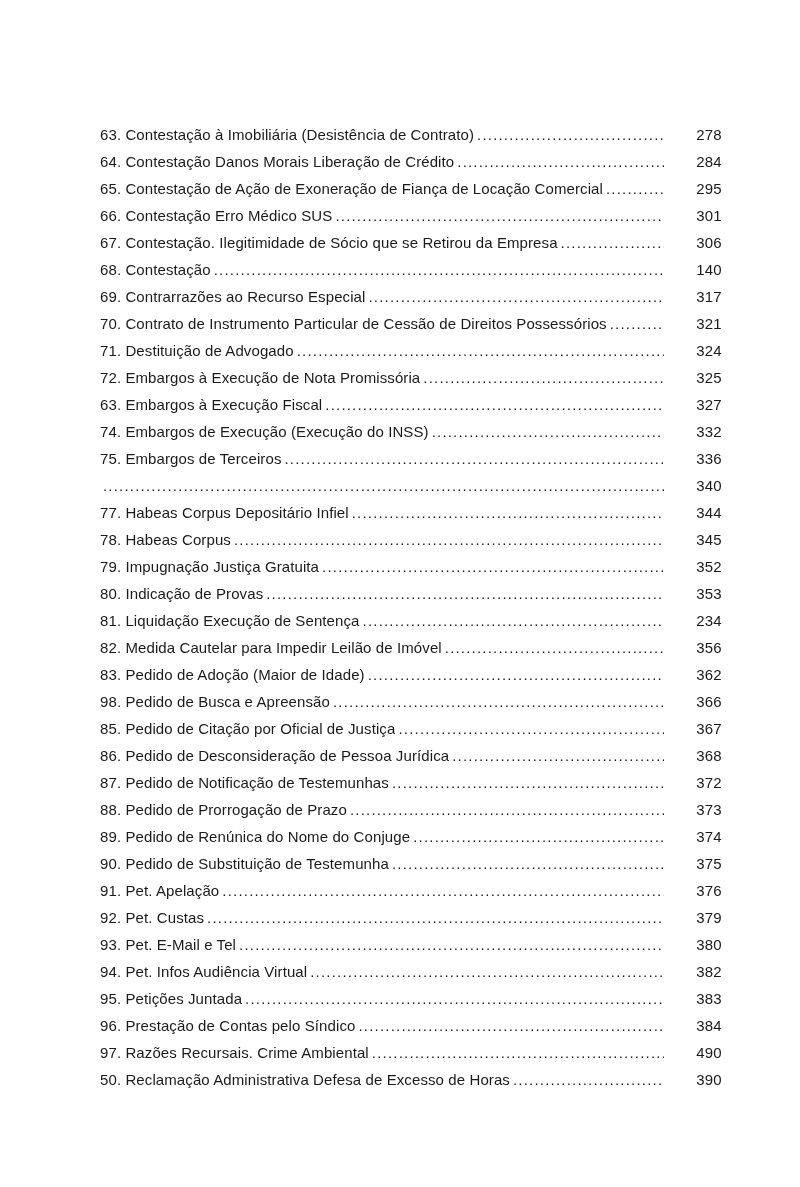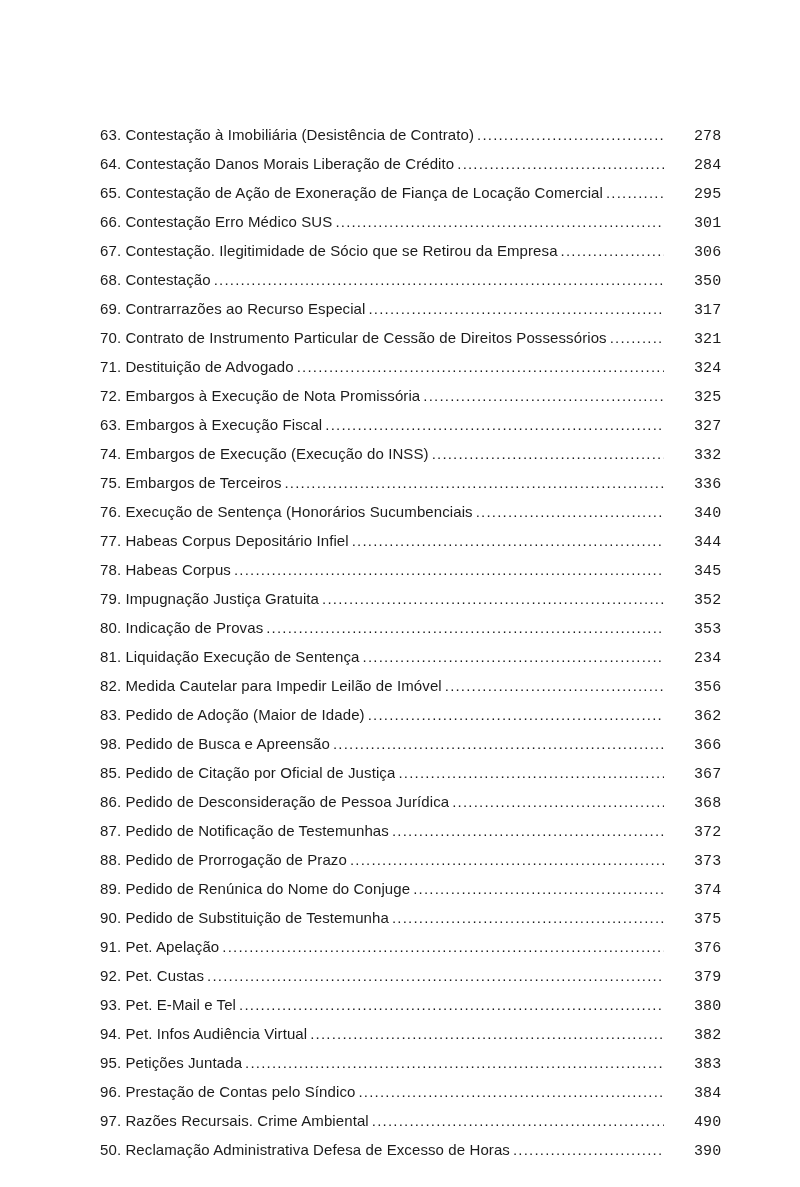--- a/index.html
+++ b/index.html
@@ -39,23 +39,22 @@
     flex: 1 1 auto;
     overflow: hidden;
     white-space: nowrap;
     letter-spacing: 1.2px;
     padding-left: 3px;
     margin-right: 30px;
   }
   .toc-page {
     flex: 0 0 auto;
     width: 30px;
-    text-align: left;
+    text-align: center;
     white-space: nowrap;
-    font-family: Liberation Mono, monospace;
   }
 </style>
 </head>
 <body>
 
 <div class="page" style="color: rgb(27, 27, 27); background: rgb(255, 255, 255);">
   <div class="toc">
   <div class="toc-row">
     <span class="toc-title">63. Contestação à Imobiliária (Desistência de Contrato)</span>
     <span class="leader">........................................................................................................................................................................................................</span>
@@ -82,21 +81,21 @@
 
   <div class="toc-row">
     <span class="toc-title">67. Contestação. Ilegitimidade de Sócio que se Retirou da Empresa</span>
     <span class="leader">........................................................................................................................................................................................................</span>
     <span class="toc-page">306</span>
   </div>
 
   <div class="toc-row">
     <span class="toc-title">68. Contestação</span>
     <span class="leader">........................................................................................................................................................................................................</span>
-    <span class="toc-page">350</span>
+    <span class="toc-page">140</span>
   </div>
 
   <div class="toc-row">
     <span class="toc-title">69. Contrarrazões ao Recurso Especial</span>
     <span class="leader">........................................................................................................................................................................................................</span>
     <span class="toc-page">317</span>
   </div>
 
   <div class="toc-row">
     <span class="toc-title">70. Contrato de Instrumento Particular de Cessão de Direitos Possessórios</span>
@@ -128,21 +127,20 @@
     <span class="toc-page">332</span>
   </div>
 
   <div class="toc-row">
     <span class="toc-title">75. Embargos de Terceiros</span>
     <span class="leader">........................................................................................................................................................................................................</span>
     <span class="toc-page">336</span>
   </div>
 
   <div class="toc-row">
-    <span class="toc-title">76. Execução de Sentença (Honorários Sucumbenciais</span>
     <span class="leader">........................................................................................................................................................................................................</span>
     <span class="toc-page">340</span>
   </div>
 
   <div class="toc-row">
     <span class="toc-title">77. Habeas Corpus Depositário Infiel</span>
     <span class="leader">........................................................................................................................................................................................................</span>
     <span class="toc-page">344</span>
   </div>
 

